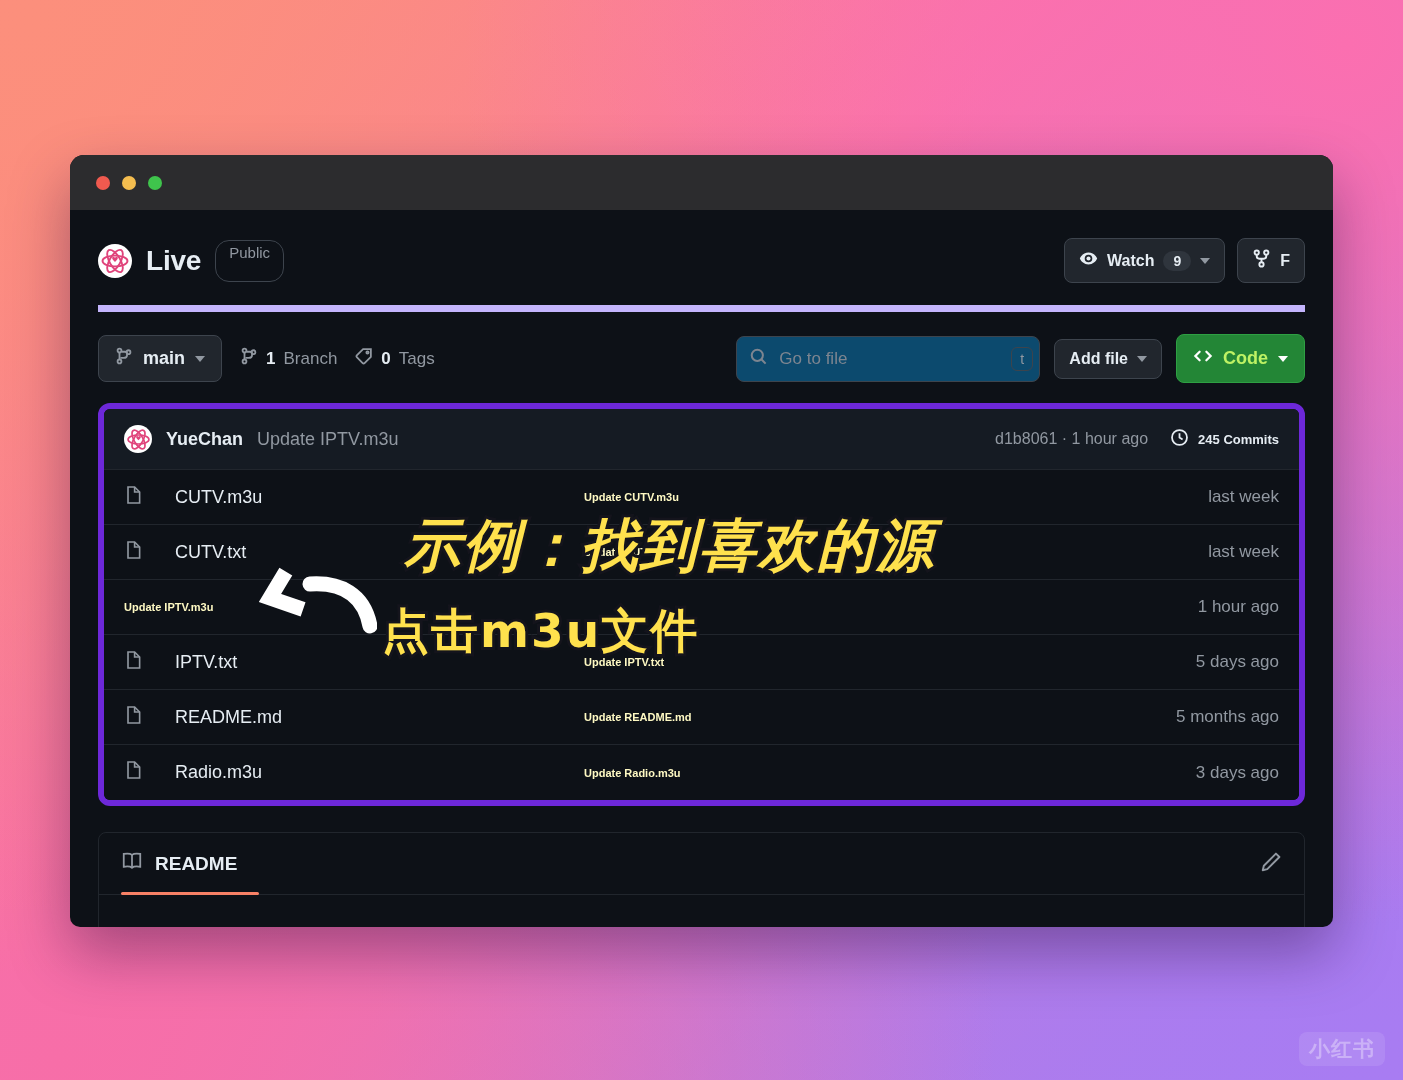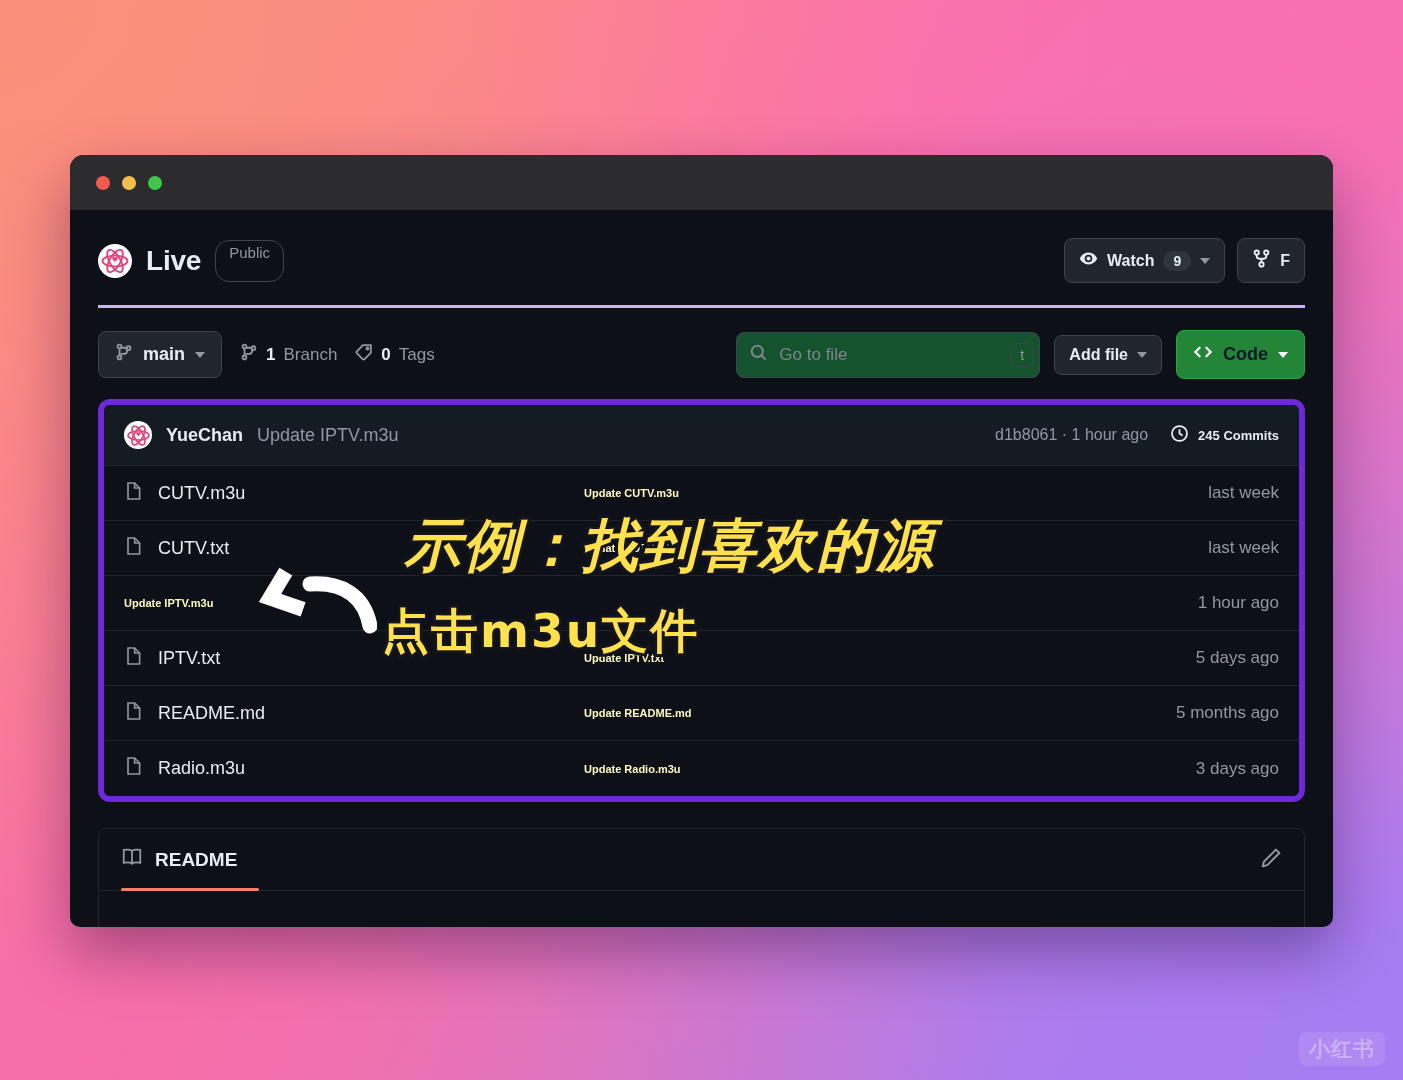--- a/index.html
+++ b/index.html
@@ -41,21 +41,21 @@
     padding-left:26px; gap:12px;
   }
   .dot { width:14px; height:14px; border-radius:50%; }
   .dot.red{background:#f05a4f;} .dot.yellow{background:#f4bd4f;} .dot.green{background:#3fc44c;}
 
   .page { padding:0 28px; }
 
   
   .repohead {
     display:flex; align-items:center; justify-content:space-between;
-    padding:28px 0 22px 0; border-bottom:3px solid #c4b5fd;
+    padding:28px 0 22px 0; border-bottom:7px solid #c4b5fd;
   }
   .repo-left { display:flex; align-items:center; gap:14px; }
   .avatar {
     width:34px; height:34px; border-radius:50%;
     background:#fff; display:flex; align-items:center; justify-content:center;
     flex:none;
   }
   .repo-name { font-size:28px; font-weight:bold; color:#e6edf3; letter-spacing:-0.2px; }
   .pill-public {
     border:1px solid #3d444d; color:#9198a1; font-size:15px;
@@ -80,36 +80,36 @@
   .branch-btn {
     display:flex; align-items:center; gap:10px;
     background:#21262d; border:1px solid #3d444d; border-radius:8px;
     padding:11px 16px; color:#e6edf3; font-size:18px; font-weight:bold;
   }
   .meta { display:flex; align-items:center; gap:8px; color:#9198a1; font-size:17px; }
   .meta b { color:#e6edf3; }
   .toolbar-right { margin-left:auto; display:flex; align-items:center; gap:14px; }
   .search {
     display:flex; align-items:center; gap:11px;
-    width:304px; background:#14532d; border:1px solid #3d444d;
+    width:304px; background:#0c4a6e; border:1px solid #3d444d;
     border-radius:8px; padding:10px 12px;
   }
   .search input {
     background:transparent; border:none; outline:none; flex:1;
     color:#e6edf3; font-size:17px; font-family:inherit;
   }
   .search input::placeholder { color:#7d8590; }
   .kbd {
     border:1px solid #3d444d; border-radius:6px; color:#9198a1;
     font-size:14px; padding:2px 8px; line-height:18px;
   }
   .btn-code {
     display:flex; align-items:center; gap:10px;
     background:#238636; border:1px solid #2ea043; border-radius:8px;
-    color:#0f172a; font-size:18px; font-weight:bold; padding:11px 16px;
+    color:#bef264; font-size:18px; font-weight:bold; padding:11px 16px;
   }
 
   
   .filetable { border:6px solid #6d28d9; border-radius:12px; overflow:hidden; }
   .commitbar {
     display:flex; align-items:center; background:#151b23;
     padding:16px 20px; gap:14px; border-bottom:1px solid #21262d;
   }
   .commit-avatar {
     width:28px; height:28px; border-radius:50%; background:#fff;
@@ -119,21 +119,21 @@
   .commit-msg { font-size:18px; color:#9198a1; }
   .commit-right { margin-left:auto; display:flex; align-items:center; gap:22px; }
   .commit-hash { font-size:16px; color:#9198a1; }
   .commits-count { display:flex; align-items:center; gap:9px; color:#e6edf3; font-size:13px; font-weight:bold; }
 
   .frow {
     display:flex; align-items:center; padding:0 20px; height:55px;
     border-bottom:1px solid #21262d; background:#0d1117;
   }
   .frow:last-child { border-bottom:none; }
-  .fname { display:flex; align-items:center; gap:14px; width:460px; }
+  .fname { display:flex; align-items:center; gap:31px; width:460px; }
   .fname span { font-size:18px; color:#e6edf3; }
   .fmsg { flex:1; font-size:11px; color:#fef9c3;font-weight:bold; }
   .ftime { font-size:17px; color:#9198a1; text-align:right; white-space:nowrap; }
 
   
   .readme { margin-top:26px; border:1px solid #21262d; border-radius:8px; }
   .readme-tabs {
     display:flex; align-items:center; padding:0 22px; height:62px;
     border-bottom:1px solid #21262d; position:relative;
   }

